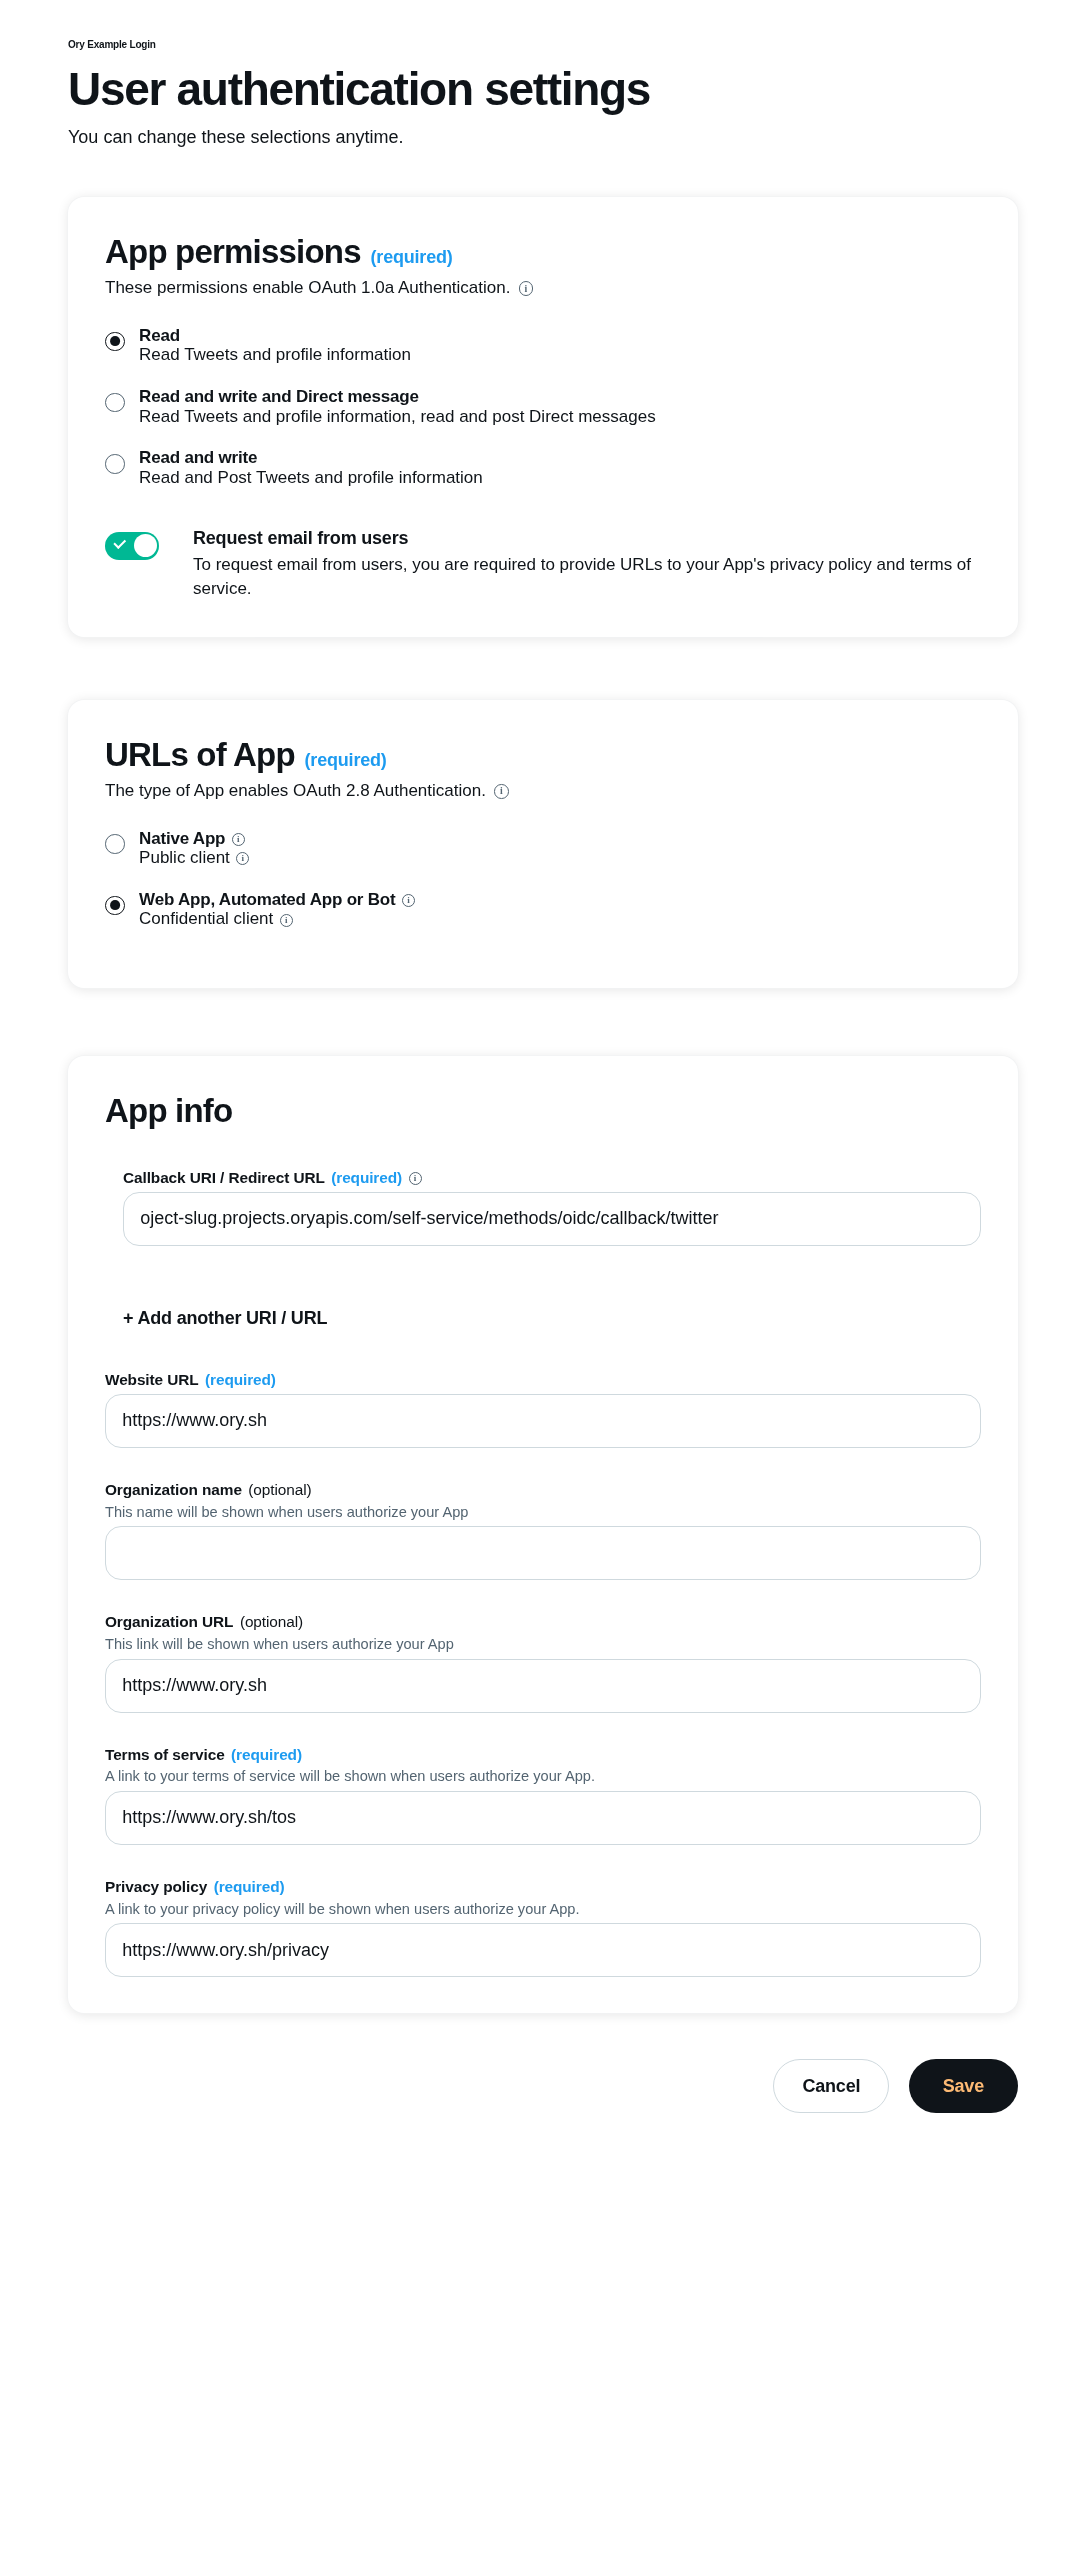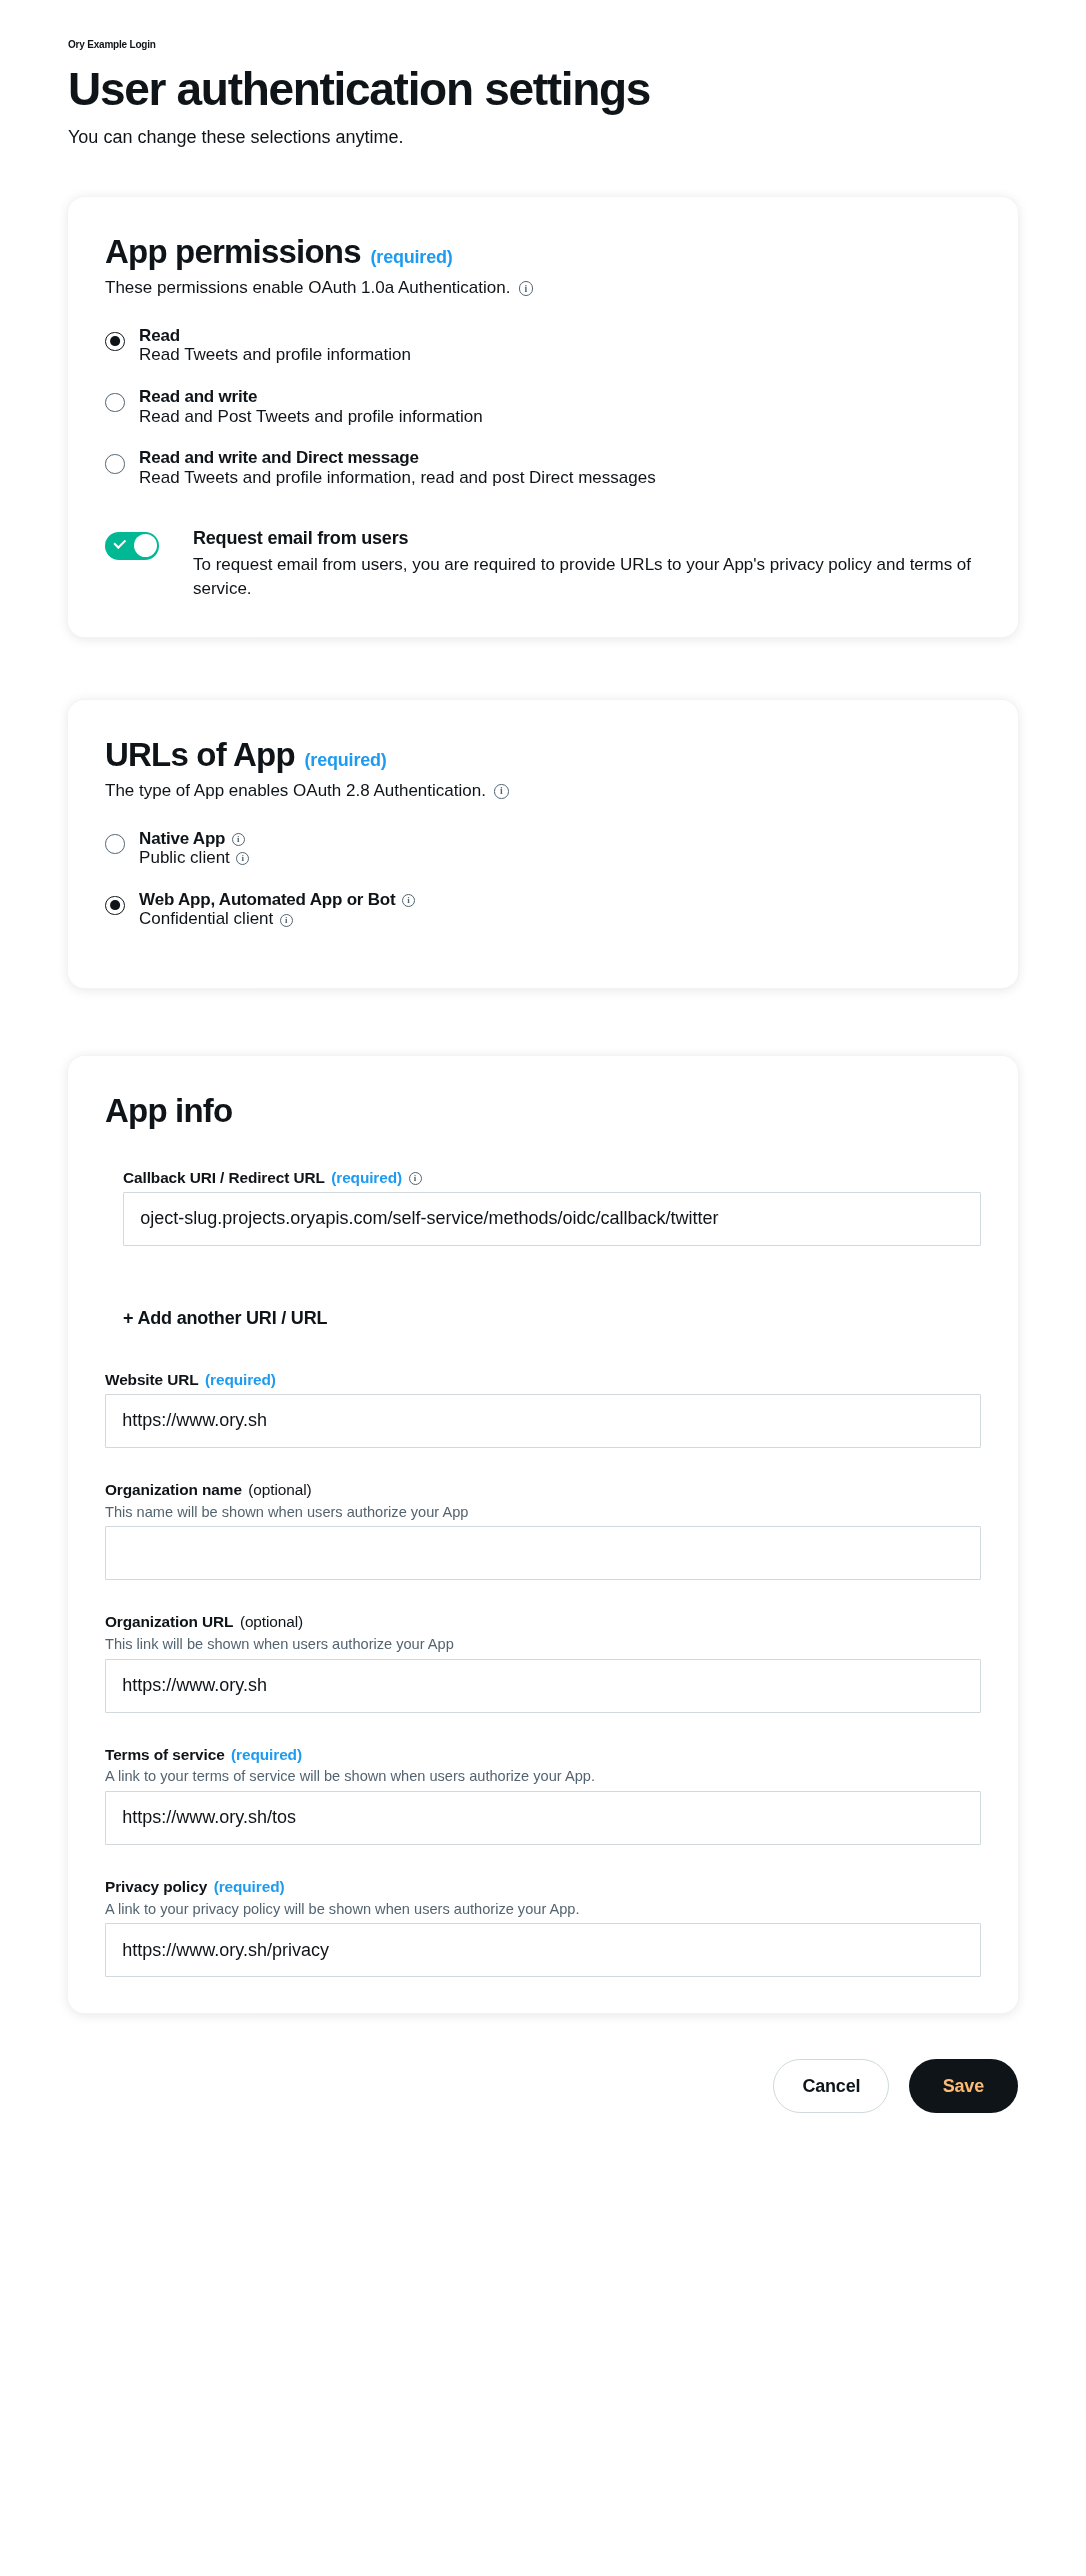--- a/index.html
+++ b/index.html
@@ -215,21 +215,21 @@
   }
   .field-help {
     font-size: 14.6px;
     color: #536471;
     margin: 0 0 6.5px 0;
   }
   .text-input {
     width: 100%;
     height: 54px;
     border: 1.2px solid #cfd9de;
-    border-radius: 1px;
+    border-radius: 16px;
     background: #ffffff;
     font-size: 18px;
     color: #0f1419;
     padding: 0 16.3px;
     font-family: "Liberation Sans", sans-serif;
     outline: none;
   }
   .text-input::placeholder { color: #9aa3a8; }
   .callback-indent { padding-left: 18px; }
   .add-uri {
@@ -299,30 +299,30 @@
         <span class="radio checked"></span>
         <span class="radio-text">
           <span class="radio-label">Read</span>
           <span class="radio-sub">Read Tweets and profile information</span>
         </span>
       </div>
 
       <div class="radio-row">
         <span class="radio"></span>
         <span class="radio-text">
-          <span class="radio-label">Read and write</span>
-          <span class="radio-sub">Read and Post Tweets and profile information</span>
+          <span class="radio-label">Read and write and Direct message</span>
+          <span class="radio-sub">Read Tweets and profile information, read and post Direct messages</span>
         </span>
       </div>
 
       <div class="radio-row">
         <span class="radio"></span>
         <span class="radio-text">
-          <span class="radio-label">Read and write and Direct message</span>
-          <span class="radio-sub">Read Tweets and profile information, read and post Direct messages</span>
+          <span class="radio-label">Read and write</span>
+          <span class="radio-sub">Read and Post Tweets and profile information</span>
         </span>
       </div>
 
     </div>
 
     <div class="toggle-row">
       <span class="toggle">
         <span class="check"></span>
         <span class="knob"></span>
       </span>

